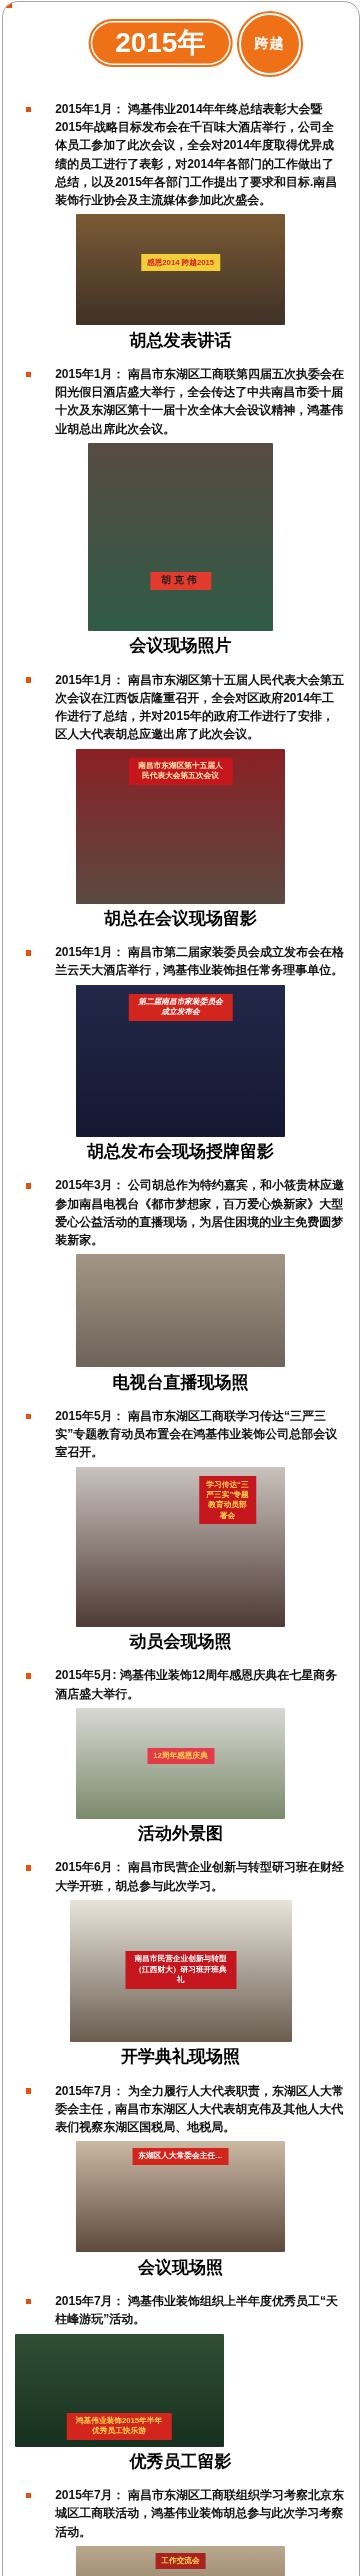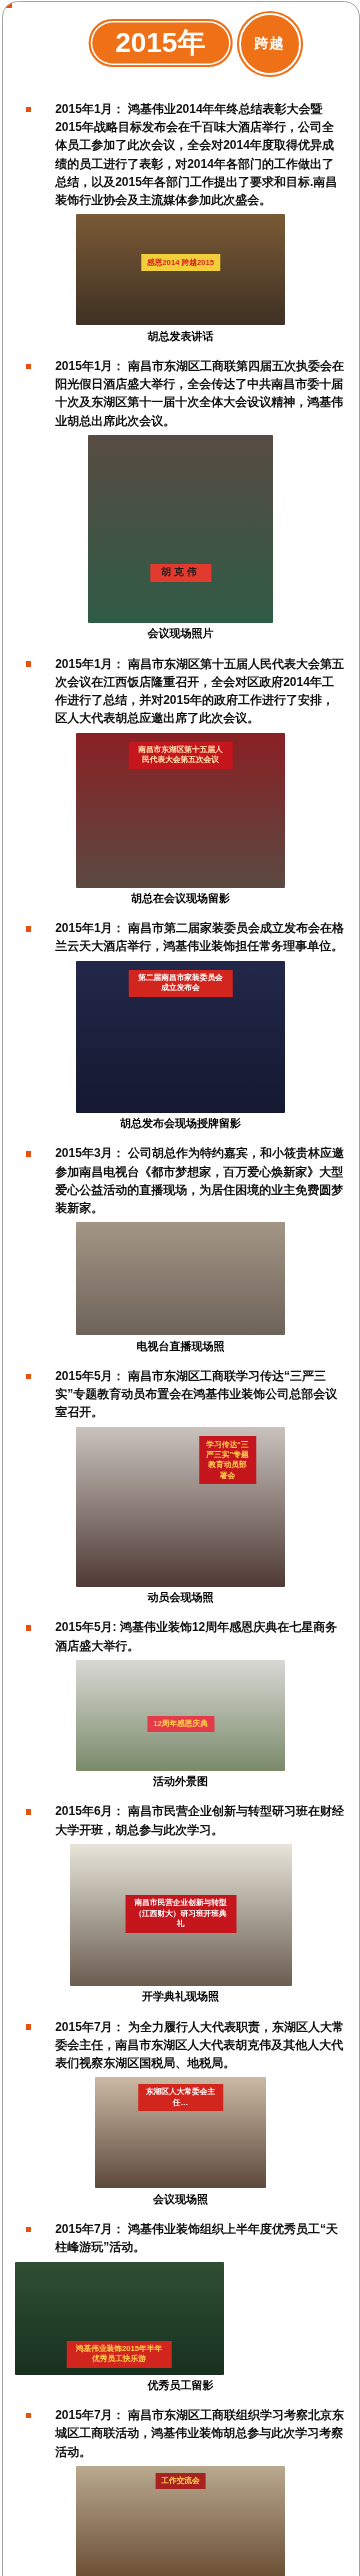--- a/index.html
+++ b/index.html
@@ -22,21 +22,21 @@
   .entry{margin:0 0 6.2px;}
   .bullet-row{display:flex;gap:24px;padding:3.1px 13.4px 0 23px;}
   .bullet{flex:0 0 5.7px;width:5.7px;height:5.7px;margin-top:6.7px;background:#e8500e;}
   .entry-text{margin:0;font-size:12px;font-weight:bold;color:#111;line-height:1.52;}
   figure.photo{margin:5.2px auto 3.1px;position:relative;border-radius:1px;overflow:hidden;}
   .photo-banner{position:absolute;left:50%;transform:translateX(-50%);max-width:92%;
         padding:3.1px 6.2px;font-weight:bold;font-size:7.7px;text-align:center;line-height:1.35;}
   .pos-top{top:6%;} .pos-mid{top:36%;} .pos-bottom{bottom:6%;}
   .photo-plate{position:absolute;left:50%;bottom:22%;transform:translateX(-50%);
         padding:2.6px 11.3px;font-weight:bold;font-size:9.8px;letter-spacing:3.1px;white-space:nowrap;}
-  .caption{text-align:center;font-weight:bold;font-size:11px;color:#000;margin:2.1px 0 10.3px;}
+  .caption{text-align:center;font-weight:bold;font-size:17px;color:#000;margin:2.1px 0 10.3px;}
 </style>
 </head>
 <body>
 
 <div class="page">
   <div class="corner-chip"></div>
 
   <div class="hdr">
     <div class="year-pill">
       <span>2015年</span>
@@ -83,21 +83,21 @@
     </figure>
     <div class="caption">胡总在会议现场留影</div>
   </div>
 
   <div class="entry">
     <div class="bullet-row">
       <span class="bullet"></span>
       <p class="entry-text">2015年1月： 南昌市第二届家装委员会成立发布会在格兰云天大酒店举行，鸿基伟业装饰担任常务理事单位。</p>
     </div>
     <figure class="photo" aria-label="发布会授牌合影" style="height: 152px; width: 209px; background: linear-gradient(rgb(35, 40, 74), rgb(20, 24, 48));">
-      <div class="photo-banner pos-top" style="background: rgb(209, 37, 29); color: rgb(255, 255, 255);">第二届南昌市家装委员会成立发布会</div>
+      <div class="photo-banner pos-top" style="background: rgb(209, 37, 29); color: rgb(255, 255, 255); font-style: italic;">第二届南昌市家装委员会成立发布会</div>
 
     </figure>
     <div class="caption">胡总发布会现场授牌留影</div>
   </div>
 
   <div class="entry">
     <div class="bullet-row">
       <span class="bullet"></span>
       <p class="entry-text">2015年3月： 公司胡总作为特约嘉宾，和小筱贵林应邀参加南昌电视台《都市梦想家，百万爱心焕新家》大型爱心公益活动的直播现场，为居住困境的业主免费圆梦装新家。</p>
     </div>
@@ -120,21 +120,21 @@
     </figure>
     <div class="caption">动员会现场照</div>
   </div>
 
   <div class="entry">
     <div class="bullet-row">
       <span class="bullet"></span>
       <p class="entry-text">2015年5月: 鸿基伟业装饰12周年感恩庆典在七星商务酒店盛大举行。</p>
     </div>
     <figure class="photo" aria-label="酒店外景与庆典拱门" style="height: 111px; width: 209px; background: linear-gradient(rgb(216, 216, 212), rgb(122, 138, 106));">
-      <div class="photo-banner pos-mid" style="background: rgb(227, 59, 74); color: rgb(255, 211, 77); margin-top: 16px;">12周年感恩庆典</div>
+      <div class="photo-banner pos-mid" style="background: rgb(227, 59, 74); color: rgb(255, 211, 77);">12周年感恩庆典</div>
 
     </figure>
     <div class="caption">活动外景图</div>
   </div>
 
   <div class="entry">
     <div class="bullet-row">
       <span class="bullet"></span>
       <p class="entry-text">2015年6月： 南昌市民营企业创新与转型研习班在财经大学开班，胡总参与此次学习。</p>
     </div>
@@ -143,21 +143,21 @@
 
     </figure>
     <div class="caption">开学典礼现场照</div>
   </div>
 
   <div class="entry">
     <div class="bullet-row">
       <span class="bullet"></span>
       <p class="entry-text">2015年7月： 为全力履行人大代表职责，东湖区人大常委会主任，南昌市东湖区人大代表胡克伟及其他人大代表们视察东湖区国税局、地税局。</p>
     </div>
-    <figure class="photo" aria-label="人大代表视察座谈会" style="height: 111px; width: 171px; background: linear-gradient(rgb(203, 185, 164), rgb(94, 74, 60));">
+    <figure class="photo" aria-label="人大代表视察座谈会" style="height: 111px; width: 209px; background: linear-gradient(rgb(203, 185, 164), rgb(94, 74, 60));">
       <div class="photo-banner pos-top" style="background: rgb(209, 37, 29); color: rgb(255, 255, 255);">东湖区人大常委会主任…</div>
 
     </figure>
     <div class="caption">会议现场照</div>
   </div>
 
   <div class="entry">
     <div class="bullet-row">
       <span class="bullet"></span>
       <p class="entry-text">2015年7月： 鸿基伟业装饰组织上半年度优秀员工“天柱峰游玩”活动。</p>

